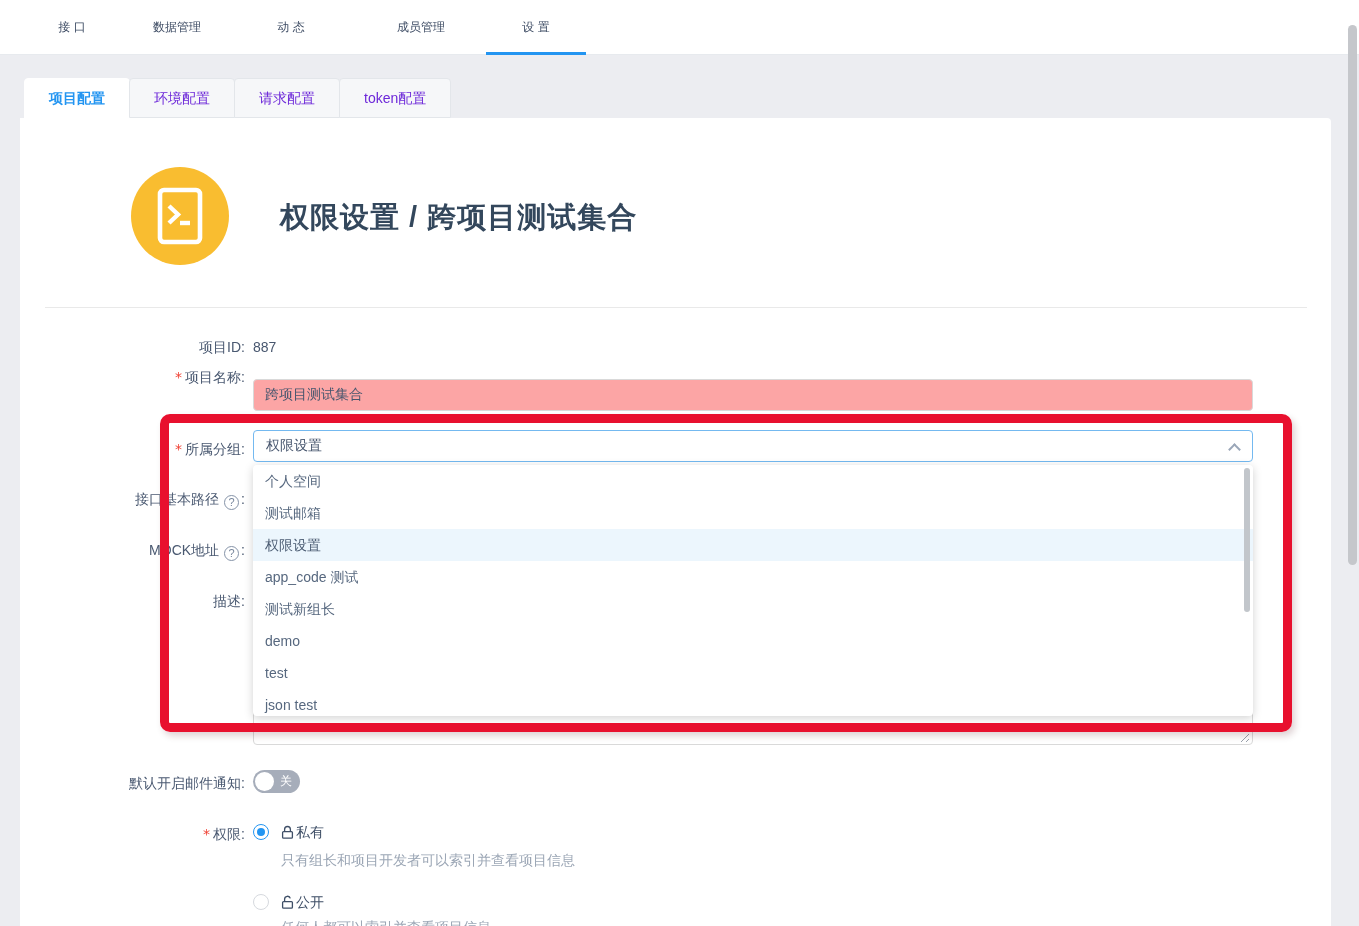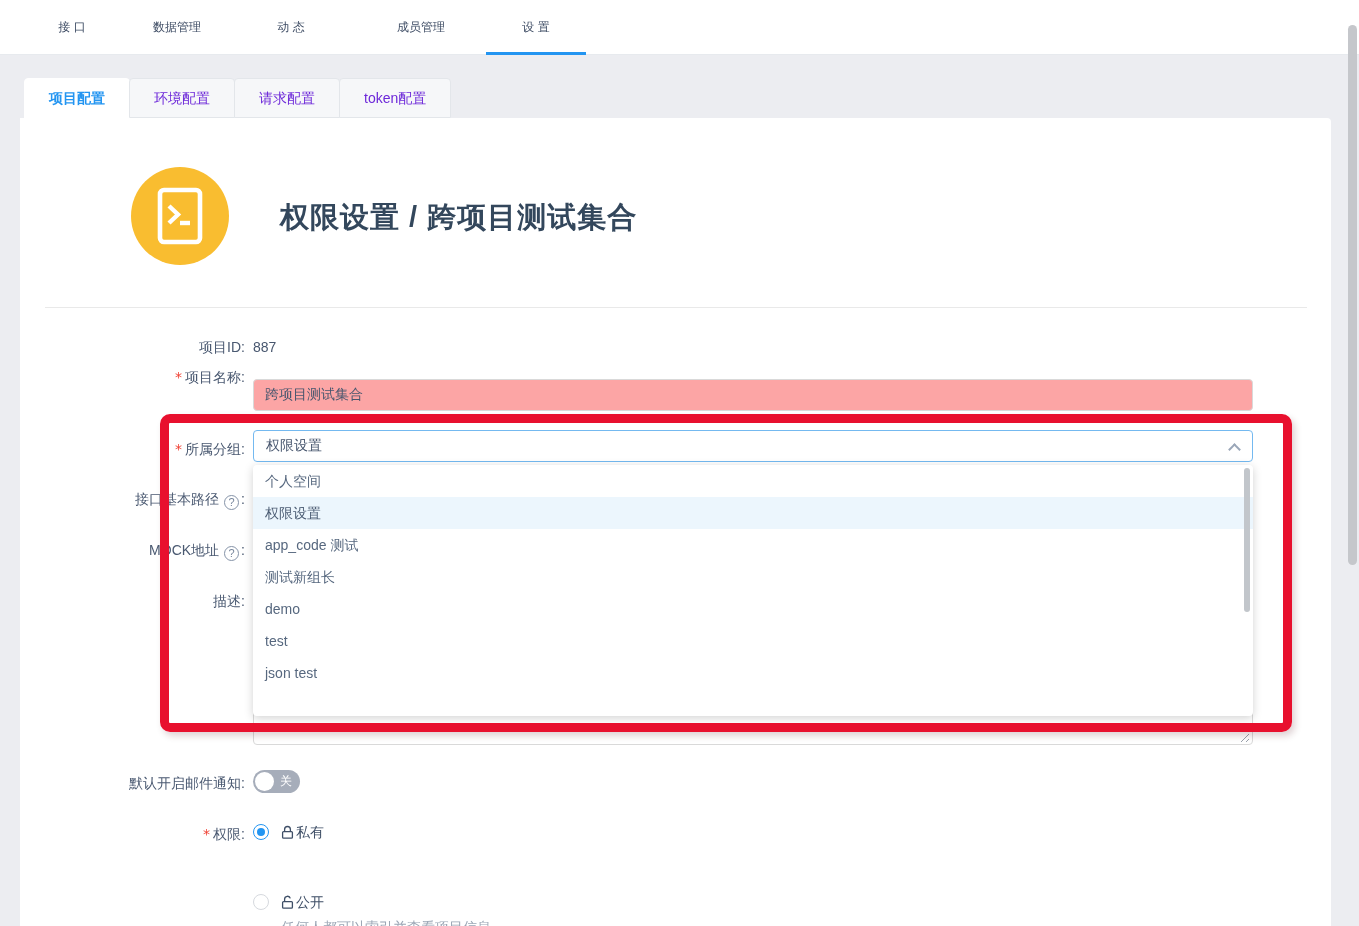--- a/index.html
+++ b/index.html
@@ -136,20 +136,21 @@
   </div>
   <div class="lbl" style="top:591px">描述:</div>
 
   <textarea class="textarea" style=""></textarea>
   <svg class="resize-handle" width="11" height="11" viewBox="0 0 11 11">
     <path d="M10 2 L2 10 M10 7 L7 10" stroke="#9aa2ad" stroke-width="1" fill="none"></path>
   </svg>
 
   <div class="dropdown">
     <div class="opt">个人空间</div>
+    <div class="opt">测试邮箱</div>
     <div class="opt selected">权限设置</div>
     <div class="opt">app_code 测试</div>
     <div class="opt">测试新组长</div>
     <div class="opt">demo</div>
     <div class="opt">test</div>
     <div class="opt">json test</div>
     <div class="dd-thumb"></div>
   </div>
 
   <div class="lbl" style="top:773px">默认开启邮件通知:</div>
@@ -163,20 +164,21 @@
   </div>
 
   <div class="radio checked" style="top:824px"></div>
   <div class="perm-opt" style="top:823px">
     <svg width="13" height="15" viewBox="0 0 13 15">
       <path d="M3.6 6.6 V4.4 a2.9 2.9 0 0 1 5.8 0 V6.6" fill="none" stroke="#3e4e66" stroke-width="1.3"></path>
       <rect x="1.6" y="6.6" width="9.8" height="6.6" rx="1" fill="none" stroke="#3e4e66" stroke-width="1.3"></rect>
     </svg>
     <span>私有</span>
   </div>
+  <div class="perm-desc" style="top:851px">只有组长和项目开发者可以索引并查看项目信息</div>
 
   <div class="radio unchecked" style="top:894px"></div>
   <div class="perm-opt" style="top:893px">
     <svg width="13" height="15" viewBox="0 0 13 15">
       <path d="M3.6 6.6 V4.2 a2.9 2.9 0 0 1 5.7 -0.8" fill="none" stroke="#3e4e66" stroke-width="1.3"></path>
       <rect x="1.6" y="6.6" width="9.8" height="6.6" rx="1" fill="none" stroke="#3e4e66" stroke-width="1.3"></rect>
     </svg>
     <span>公开</span>
   </div>
   <div class="perm-desc" style="top:918px">任何人都可以索引并查看项目信息</div>

